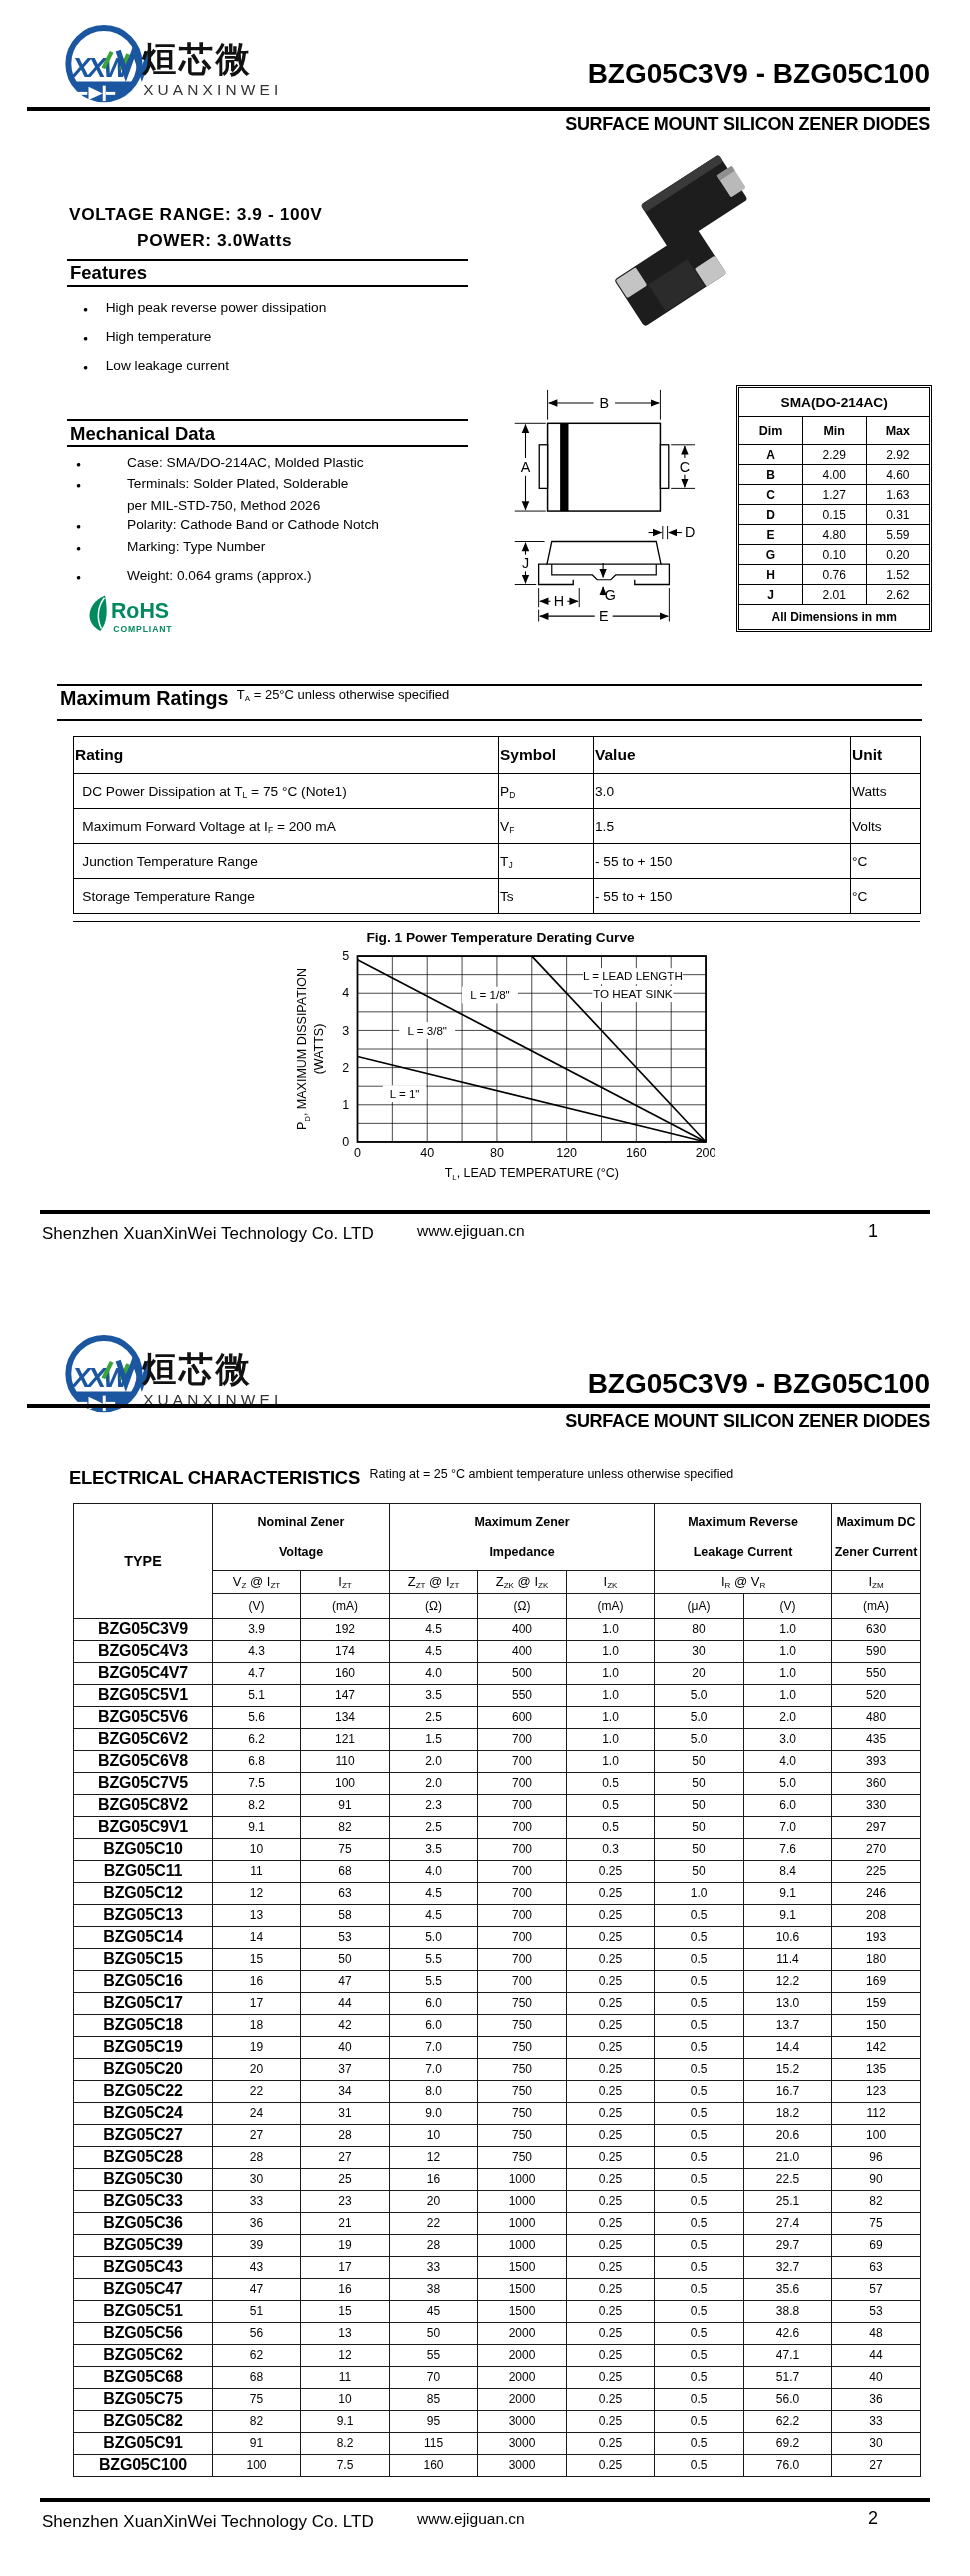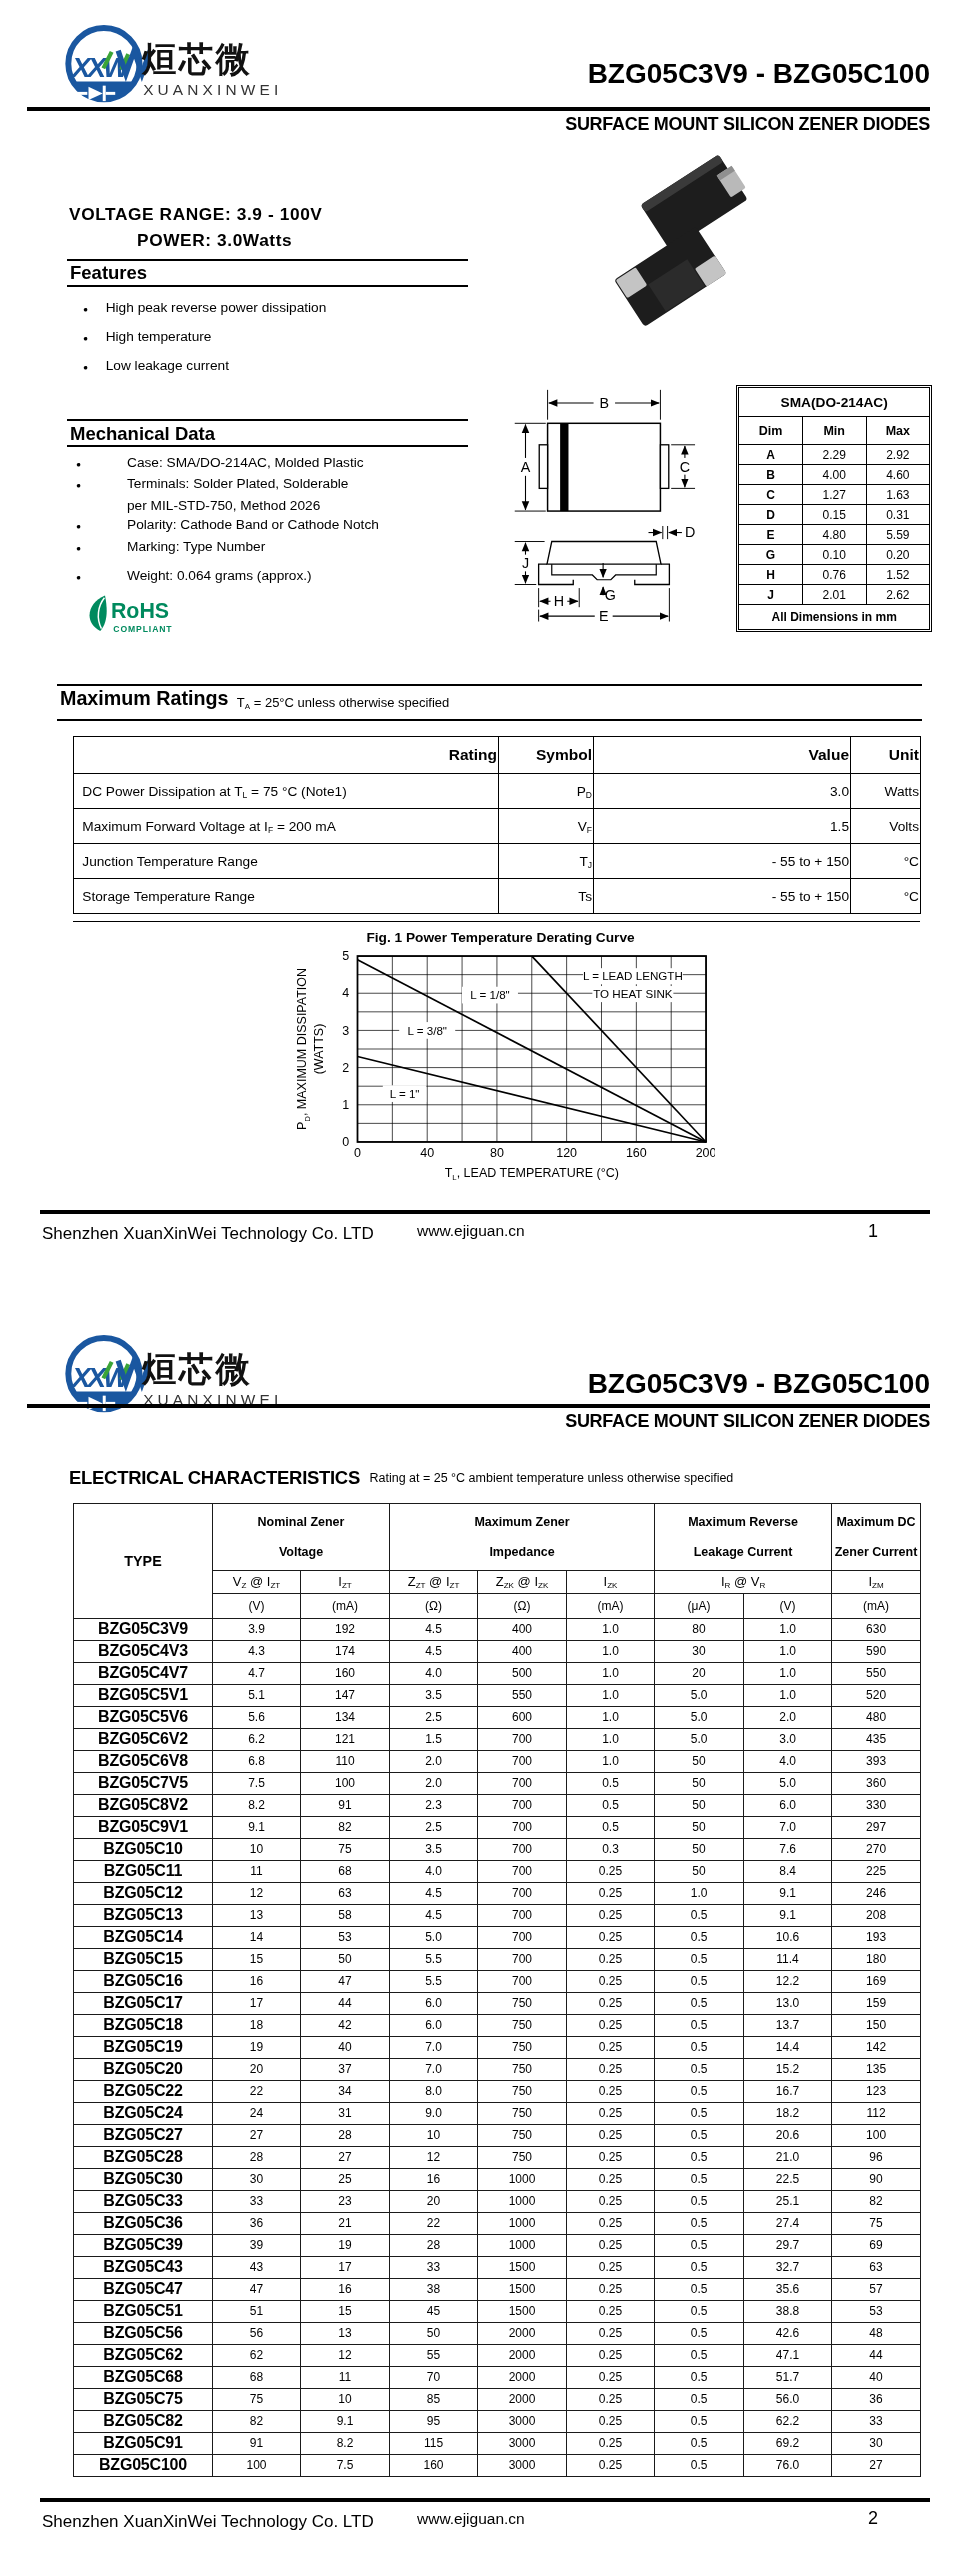--- a/index.html
+++ b/index.html
@@ -14,43 +14,43 @@
   .section-head{font-size:18.5px;font-weight:bold}
   .bullet-row{display:flex;align-items:baseline}
   .dot{font-size:8.3px}
   .feat .bullet-row{line-height:27px;font-size:13.7px}
   .feat .dot{width:22.7px}
   .mech .bullet-row{line-height:19.4px;font-size:13.7px}
   .mech .dot{width:51px}
   .mech .indent{padding-left:51px}
   sub{font-size:62%;line-height:0;vertical-align:-0.25em;letter-spacing:0}
   
-  .mr-head{display:flex;align-items:flex-end;white-space:nowrap}
+  .mr-head{display:flex;align-items:flex-start;white-space:nowrap}
   .mr-title{font-size:19.7px;font-weight:bold;margin-right:8.3px}
   .mr-note{font-size:13px}
   table{border-collapse:collapse;table-layout:fixed}
   .ratings{width:847px}
-  .ratings th,.ratings td{border:1.2px solid #000;text-align:right;overflow:hidden}
+  .ratings th,.ratings td{border:1.2px solid #000;text-align:left;overflow:hidden}
   .ratings thead tr{height:37px}
   .ratings thead th{font-size:15.5px;font-weight:bold}
   .ratings tbody tr{height:35px}
   .ratings tbody td{font-size:13.7px}
   .ratings td.rt-rating{text-align:left;padding-left:8.3px}
   
   .dimwrap{position:absolute;border:1.2px solid #000;padding:1.2px;background:#fff}
   .dim{width:192px}
   .dim th,.dim td{border:0.9px solid #000;text-align:center;overflow:hidden}
   .dim .t-row th{font-size:13.7px;font-weight:bold;height:26px}
   .dim .h-row th{font-size:12.5px;font-weight:bold;height:25px}
   .dim tbody tr{height:20px}
   .dim tbody td{font-size:12px}
   .dim tbody td.dimcol{font-weight:bold}
   .dim .f-row td{font-size:12px;font-weight:bold;height:21.5px}
   
-  .ec-head{display:flex;align-items:center;white-space:nowrap}
+  .ec-head{display:flex;align-items:flex-start;white-space:nowrap}
   .ec-title{font-size:18.5px;font-weight:bold;margin-right:9.5px;letter-spacing:-0.3px}
   .ec-note{font-size:12.5px}
   .elec{width:847px}
   .elec th,.elec td{border:0.9px solid #1a1a1a;text-align:center;overflow:hidden;padding:0}
   .elec .grp{height:67px}
   .elec .grp th{font-size:12.5px;font-weight:bold}
   .elec th.typeh{font-size:14.3px;font-weight:bold}
   .elec .grpcell{display:flex;flex-direction:column;justify-content:space-around;height:60px}
   .elec .sym{height:22.7px}
   .elec .sym th{font-size:13px;font-weight:normal}

